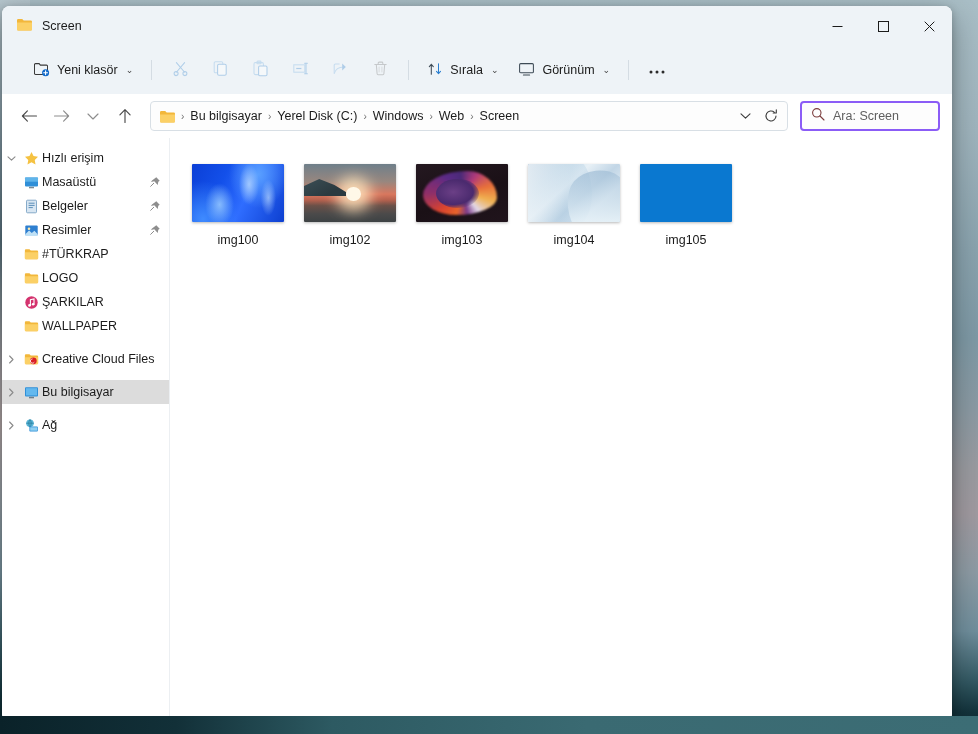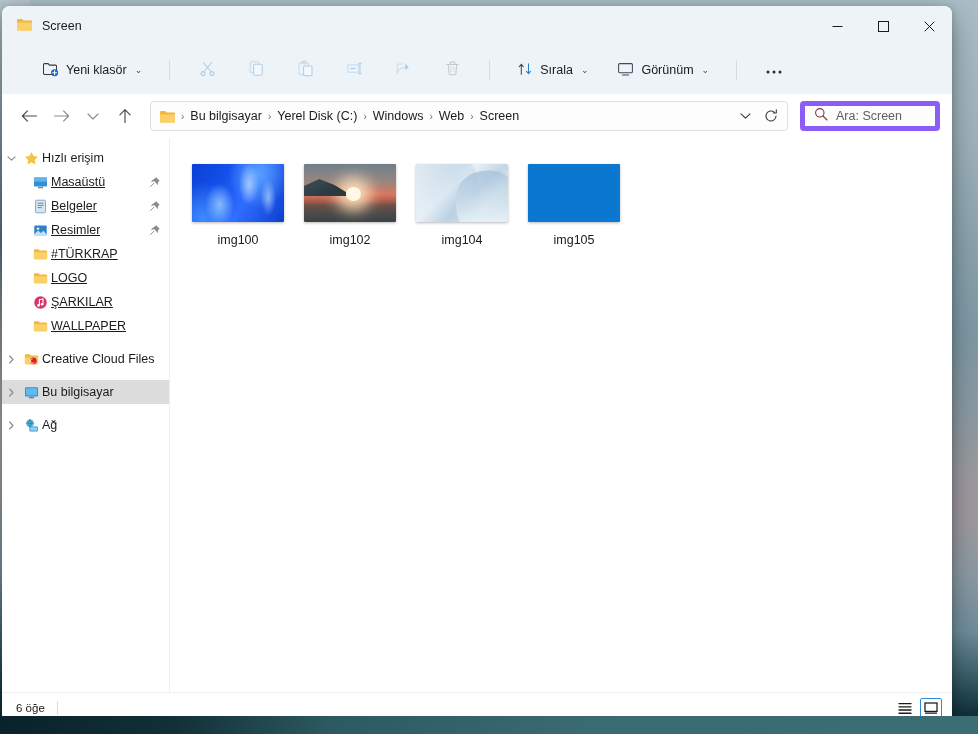--- a/index.html
+++ b/index.html
@@ -83,21 +83,21 @@
     color: #1b1b1b;
   }
 
   
   .toolbar {
     height: 48px;
     background: #eef3f7;
     display: flex; align-items: center;
     padding: 0 12px;
     flex: 0 0 auto;
-    gap: 11px;
+    gap: 2px;
   }
   .tb-item {
     height: 32px;
     display: flex; align-items: center; gap: 7px;
     padding: 0 9px;
     border-radius: 4px;
     font-size: 12.5px;
     color: #1b1b1b;
     white-space: nowrap;
   }
@@ -145,21 +145,21 @@
   }
   .crumb-sep { color: #707070; font-size: 10px; padding: 0 1px; }
   .crumb-icons { margin-left: auto; display: flex; align-items: center; gap: 2px; }
   .crumb-ic {
     width: 24px; height: 24px; border-radius: 3px;
     display: flex; align-items: center; justify-content: center;
     color: #3b3b3b;
   }
   .searchbox {
     width: 140px; height: 30px; margin-left: 10px;
-    border: 5px solid #8b5cf6; border-radius: 4px;
+    border: 2px solid #8b5cf6; border-radius: 4px;
     background: #fdfdfd;
     display: flex; align-items: center; gap: 8px;
     padding: 0 9px;
     flex: 0 0 auto;
   }
   .search-ph { font-size: 12.5px; color: #5f5f5f; }
 
   
   .body { flex: 1 1 auto; display: flex; min-height: 0; }
 
@@ -185,21 +185,21 @@
     width: 18px; flex: 0 0 18px;
     display: flex; align-items: center; justify-content: center;
     color: #8a8a8a; font-size: 8.5px;
   }
   .nav-ico {
     width: 22px; flex: 0 0 22px;
     display: flex; align-items: center; justify-content: center;
   }
   .nav-label { white-space: nowrap; overflow: hidden; text-overflow: ellipsis; }
   .nav-pin { margin-left: auto; color: #8e8e8e; display: flex; align-items: center; }
-  .indent-1 { padding-left: 27px; text-decoration: underline; }
+  .indent-1 { padding-left: 18px; }
   .nav-gap { height: 9px; }
 
   
   .content {
     flex: 1 1 auto;
     background: #ffffff;
     padding: 22px 0 0 12px;
     overflow: hidden;
   }
   .grid { display: flex; flex-wrap: wrap; gap: 0px; }
@@ -694,48 +694,34 @@
             <div class="thumb wp0"></div>
             <div class="tile-label">img100</div>
           </div>
 
 
           <div class="tile">
             <div class="thumb wp2"></div>
             <div class="tile-label">img102</div>
           </div>
 
+          <div class="tile">
+            <div class="thumb wp3"></div>
+            <div class="tile-label">img103</div>
+          </div>
 
           <div class="tile">
             <div class="thumb wp4"></div>
             <div class="tile-label">img104</div>
           </div>
 
           <div class="tile">
             <div class="thumb wp5"></div>
             <div class="tile-label">img105</div>
           </div>
 
         </div>
       </div>
     </div>
 
-    <div class="statusbar">
-      <span class="status-text">6 öğe</span>
-      <span class="status-sep"></span>
-
-      <div class="view-toggles">
-        <div class="vbtn">
-          <svg width="14" height="12" viewBox="0 0 14 12">
-            <path d="M1 1.6h12M1 4.8h12M1 8h12M1 11.2h12" stroke="currentColor" stroke-width="1.35" stroke-linecap="round"></path>
-          </svg>
-        </div>
-        <div class="vbtn active">
-          <svg width="14" height="12" viewBox="0 0 14 12">
-            <rect x="1" y="1" width="12" height="8.4" fill="none" stroke="currentColor" stroke-width="1.25"></rect>
-            <path d="M1 11.2h12" stroke="currentColor" stroke-width="1.25"></path>
-          </svg>
-        </div>
-      </div>
-    </div>
 
   </div>
 </div>
 
 </body></html>

